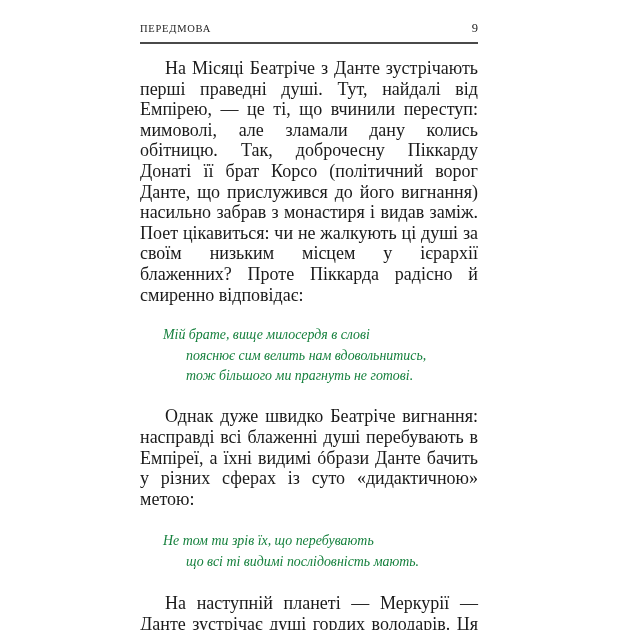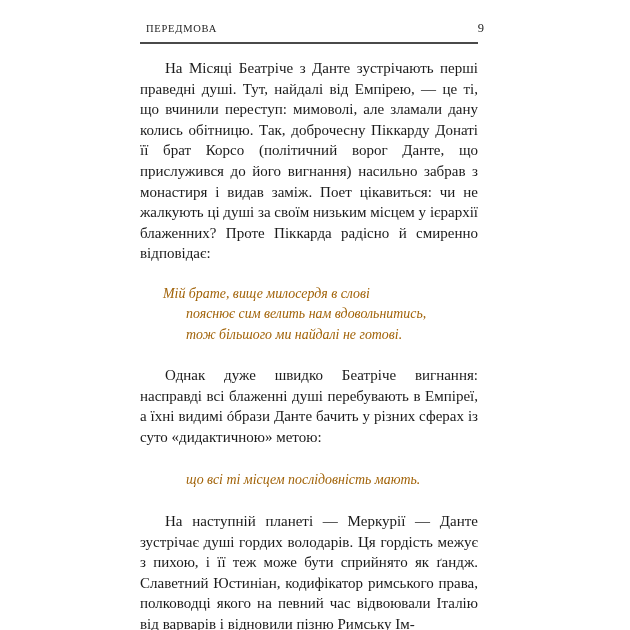--- a/index.html
+++ b/index.html
@@ -30,21 +30,20 @@
     top: 22px;
     width: 338px;
     height: 24px;
   }
   .header-row {
     display: flex;
     align-items: baseline;
     justify-content: space-between;
     width: 100%;
     height: 16px;
-    margin-left: 6px;
   }
   .header-title {
     font-size: 10.5px;
     letter-spacing: 0.75px;
     font-variant: small-caps;
     text-transform: uppercase;
     color: #232323;
     white-space: nowrap;
   }
   .header-folio {
@@ -65,34 +64,34 @@
     left: 140px;
     top: 58px;
     width: 338px;
   }
 
   p.para {
     margin: 0;
     text-align: justify;
     text-justify: inter-word;
     text-indent: 25px;
-    font-size: 15px;
+    font-size: 18px;
     line-height: 20.6px;
     hyphens: manual;
     -webkit-hyphens: manual;
     color: #1a1a1a;
   }
 
   
   .verse {
     margin: 20px 0 20px 0;
     font-style: italic;
     font-size: 13.9px;
     line-height: 20.4px;
-    color: #a16207;
+    color: #15803d;
   }
   .verse .vline {
     white-space: nowrap;
   }
   .verse .vline.l0 { padding-left: 23px; }
   .verse .vline.l1 { padding-left: 46px; }
   .verse .vline.l2 { padding-left: 46px; }
 
   .verse.v2 { margin-top: 22px; margin-bottom: 21px; }
 </style>
@@ -109,26 +108,27 @@
     <div class="header-rule"></div>
   </div>
 
   <div class="textblock">
 
     <p class="para">На Місяці Беатріче з Данте зустрічають перші праведні душі. Тут, найдалі від Емпірею, — це ті, що вчинили переступ: мимоволі, але зламали дану колись обітницю. Так, доброчесну Піккарду Донаті її брат Корсо (політичний ворог Данте, що прислужився до його вигнання) насильно забрав з монастиря і видав заміж. Поет цікавиться: чи не жалкують ці душі за своїм низьким місцем у ієрархії блаженних? Проте Піккарда радісно й смиренно відповідає:</p>
 
     <div class="verse v1">
       <div class="vline l0">Мій брате, вище милосердя в слові</div>
       <div class="vline l1">пояснює сим велить нам вдовольнитись,</div>
-      <div class="vline l2">тож більшого ми найдалі не готові.</div>
+      <div class="vline l2">тож більшого ми прагнуть не готові.</div>
     </div>
 
     <p class="para">Однак дуже швидко Беатріче вигнання: насправді всі блаженні душі перебувають в Емпіреї, а їхні видимі óбрази Данте бачить у різних сферах із суто «дидактичною» метою:</p>
 
     <div class="verse v2">
-      <div class="vline l2">що всі ті місцем послідовність мають.</div>
+      <div class="vline l0">Не том ти зрів їх, що перебувають</div>
+      <div class="vline l2">що всі ті видимі послідовність мають.</div>
     </div>
 
     <p class="para">На наступній планеті — Меркурії — Данте зустрічає душі гордих володарів. Ця гордість межує з пихою, і її теж може бути сприйнято як ґандж. Славетний Юстиніан, кодифікатор римського права, полководці якого на певний час відвоювали Італію від варварів і відновили пізню Римську Ім-</p>
 
   </div>
 
 </div>
 
 </body></html>

